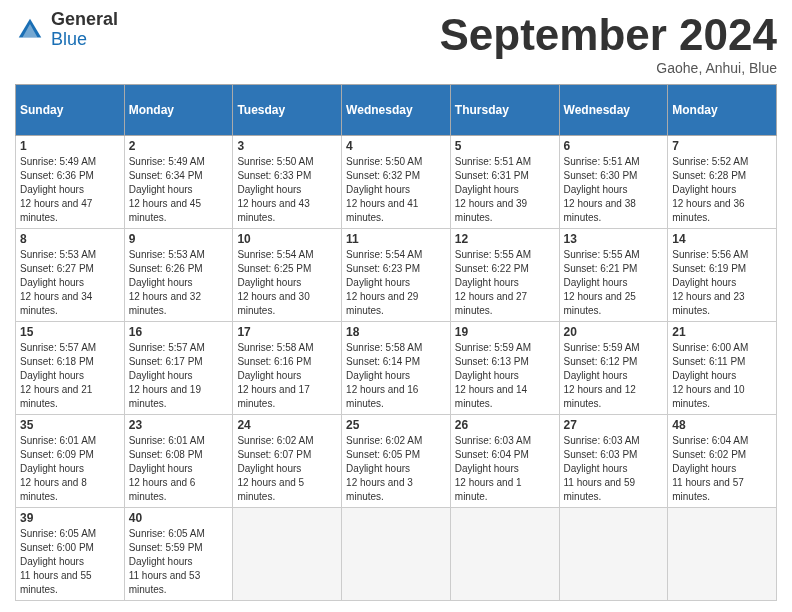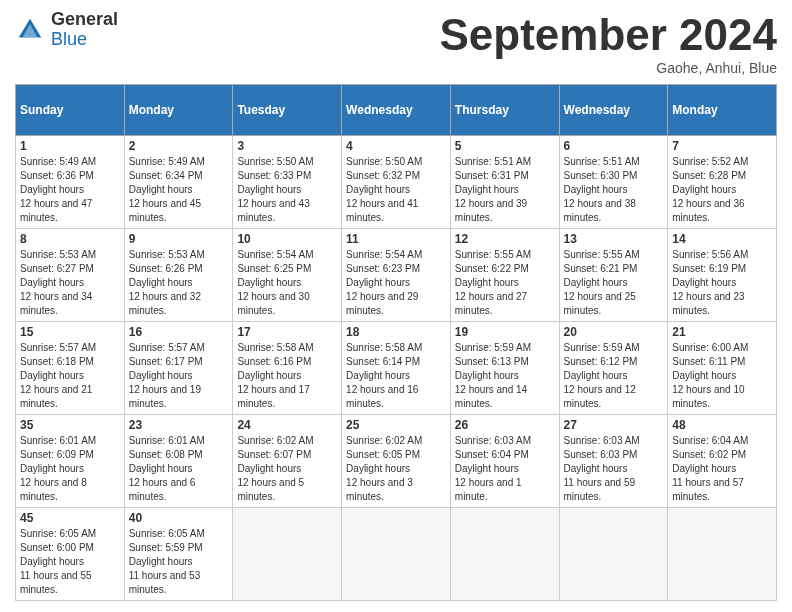--- a/index.html
+++ b/index.html
@@ -386,21 +386,21 @@
       <div class="day-info">
         Sunrise: 6:04 AM<br>
         Sunset: 6:02 PM<br>
         Daylight hours<br>
         11 hours and 57 minutes.
       </div>
     </td>
         </tr>
         <tr>
           <td>
-      <span class="day-num">45</span>
+      <span class="day-num">39</span>
       <div class="day-info">
         Sunrise: 6:05 AM<br>
         Sunset: 6:00 PM<br>
         Daylight hours<br>
         11 hours and 55 minutes.
       </div>
     </td>
           <td>
       <span class="day-num">40</span>
       <div class="day-info">

